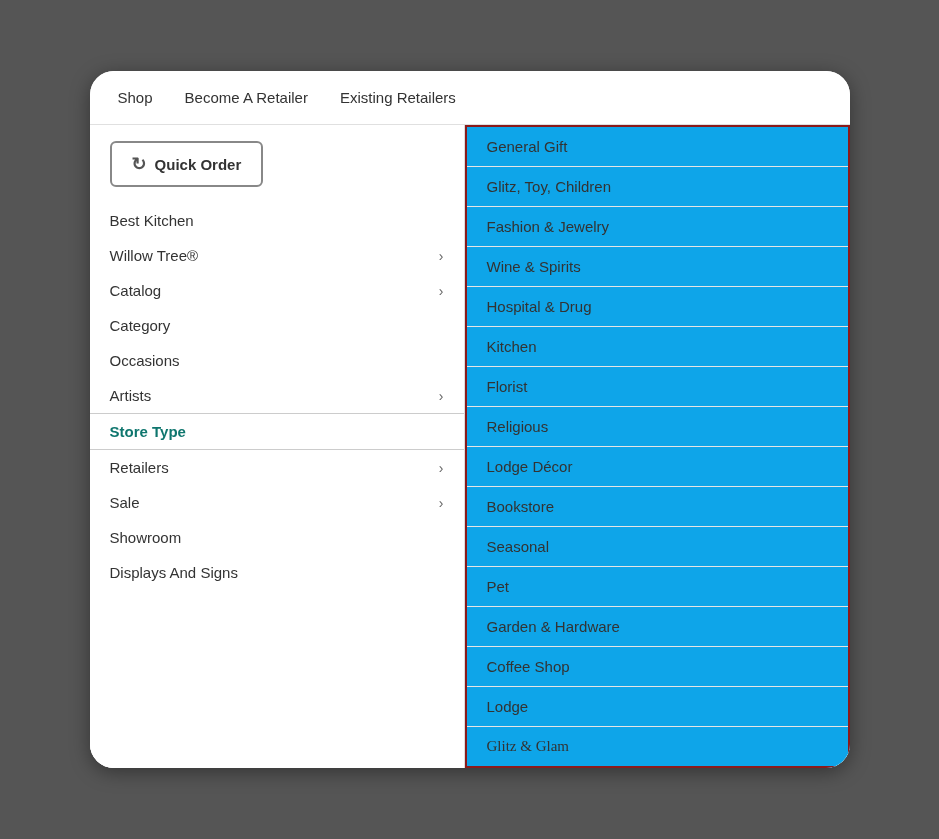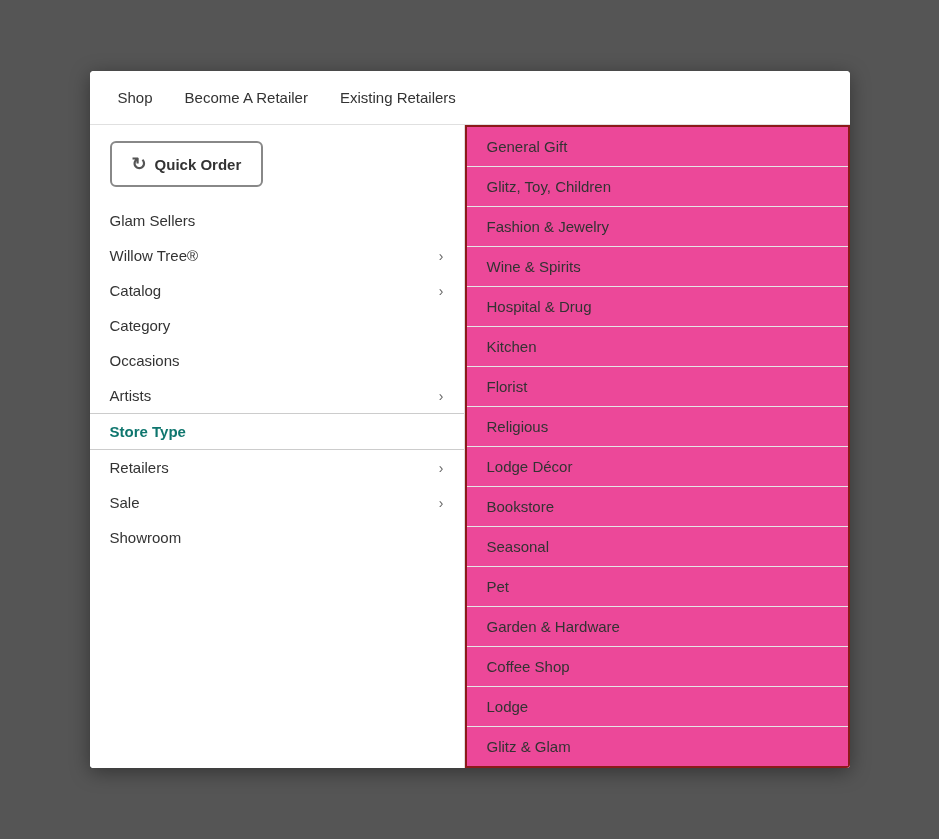--- a/index.html
+++ b/index.html
@@ -7,21 +7,21 @@
       background: #555;
       display: flex;
       justify-content: center;
       align-items: center;
       min-height: 100vh;
       font-family: Arial, sans-serif;
     }
     .browser-frame {
       width: 760px;
       background: #fff;
-      border-radius: 4px;
+      border-radius: 24px;
       overflow: hidden;
       box-shadow: 0 4px 20px rgba(0,0,0,0.4);
     }
     .top-nav {
       display: flex;
       align-items: center;
       padding: 18px 28px;
       border-bottom: 1px solid #e0e0e0;
       gap: 32px;
       background: #fff;
@@ -79,33 +79,33 @@
     }
     .chevron {
       font-size: 14px;
       color: #666;
     }
     .store-type-wrapper {
       position: relative;
     }
     .right-panel {
       flex: 1;
-      background: #ec4899;
+      background: #0ea5e9;
       border: 2px solid #8b1a1a;
       padding: 0;
       overflow-y: auto;
     }
     .right-menu-item {
       padding: 11px 20px;
       font-size: 15px;
       color: #333;
       cursor: pointer;
       border-bottom: 1px solid #e5e5e5;
     }
-    .right-menu-item:last-child { border-bottom: none; }
+    .right-menu-item:last-child { border-bottom: none; font-family: Liberation Serif, serif; }
   </style>
 </head>
 <body>
 
 <div class="browser-frame">
 
   <nav class="top-nav">
     <a class="nav-item">Shop</a>
     <a class="nav-item">Become A Retailer</a>
     <a class="nav-item">Existing Retailers</a>
@@ -115,21 +115,21 @@
 
     <div class="left-panel">
       <button class="quick-order-btn">
         <span class="refresh-icon">↻</span>
         <span>Quick Order</span>
       </button>
 
       <div>
 
         <div class="left-menu-item">
-          <span>Glam Sellers</span>
+          <span>Best Kitchen</span>
         </div>
 
         <div class="left-menu-item">
           <span>Willow Tree®</span>
           <span class="chevron">›</span>
         </div>
 
         <div class="left-menu-item">
           <span>Catalog</span>
           <span class="chevron">›</span>
@@ -163,20 +163,23 @@
 
         <div class="left-menu-item">
           <span>Sale</span>
           <span class="chevron">›</span>
         </div>
 
         <div class="left-menu-item">
           <span>Showroom</span>
         </div>
 
+        <div class="left-menu-item">
+          <span>Displays And Signs</span>
+        </div>
       </div>
     </div>
 
     <div class="right-panel">
       <div class="right-menu-item">General Gift</div>
       <div class="right-menu-item">Glitz, Toy, Children</div>
       <div class="right-menu-item">Fashion &amp; Jewelry</div>
       <div class="right-menu-item">Wine &amp; Spirits</div>
       <div class="right-menu-item">Hospital &amp; Drug</div>
       <div class="right-menu-item">Kitchen</div>

